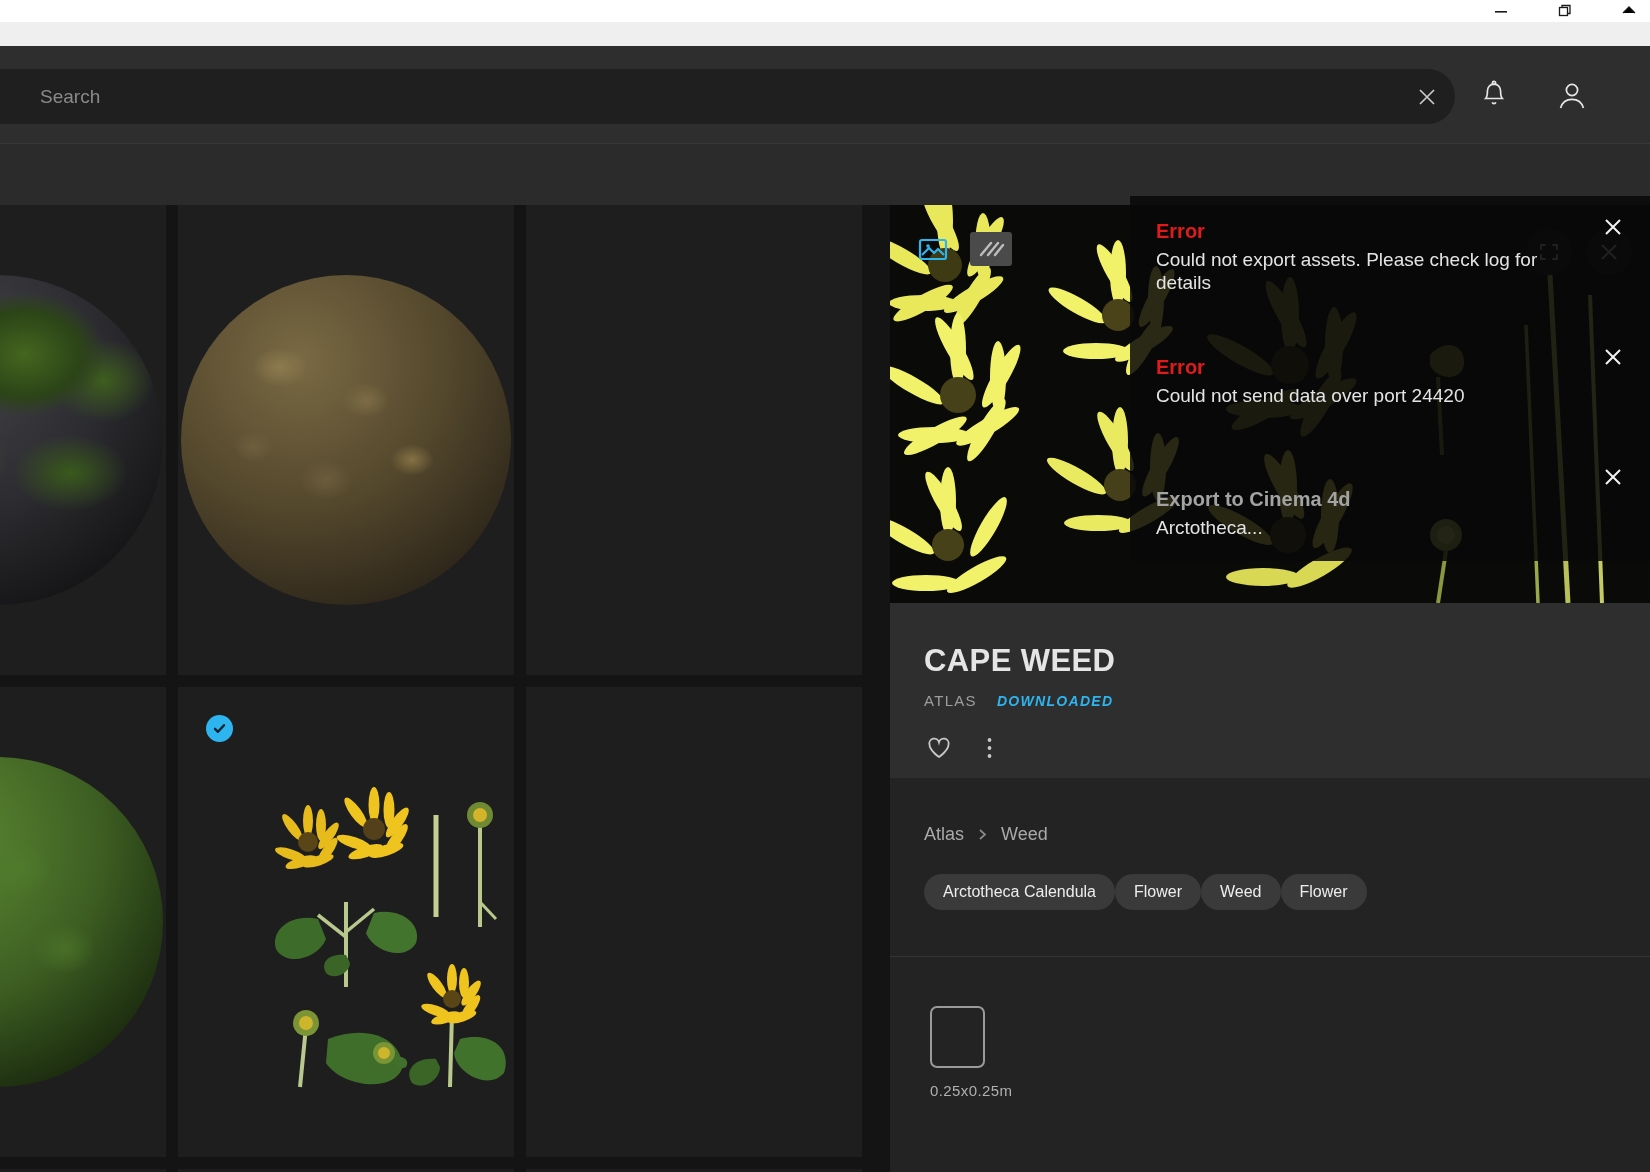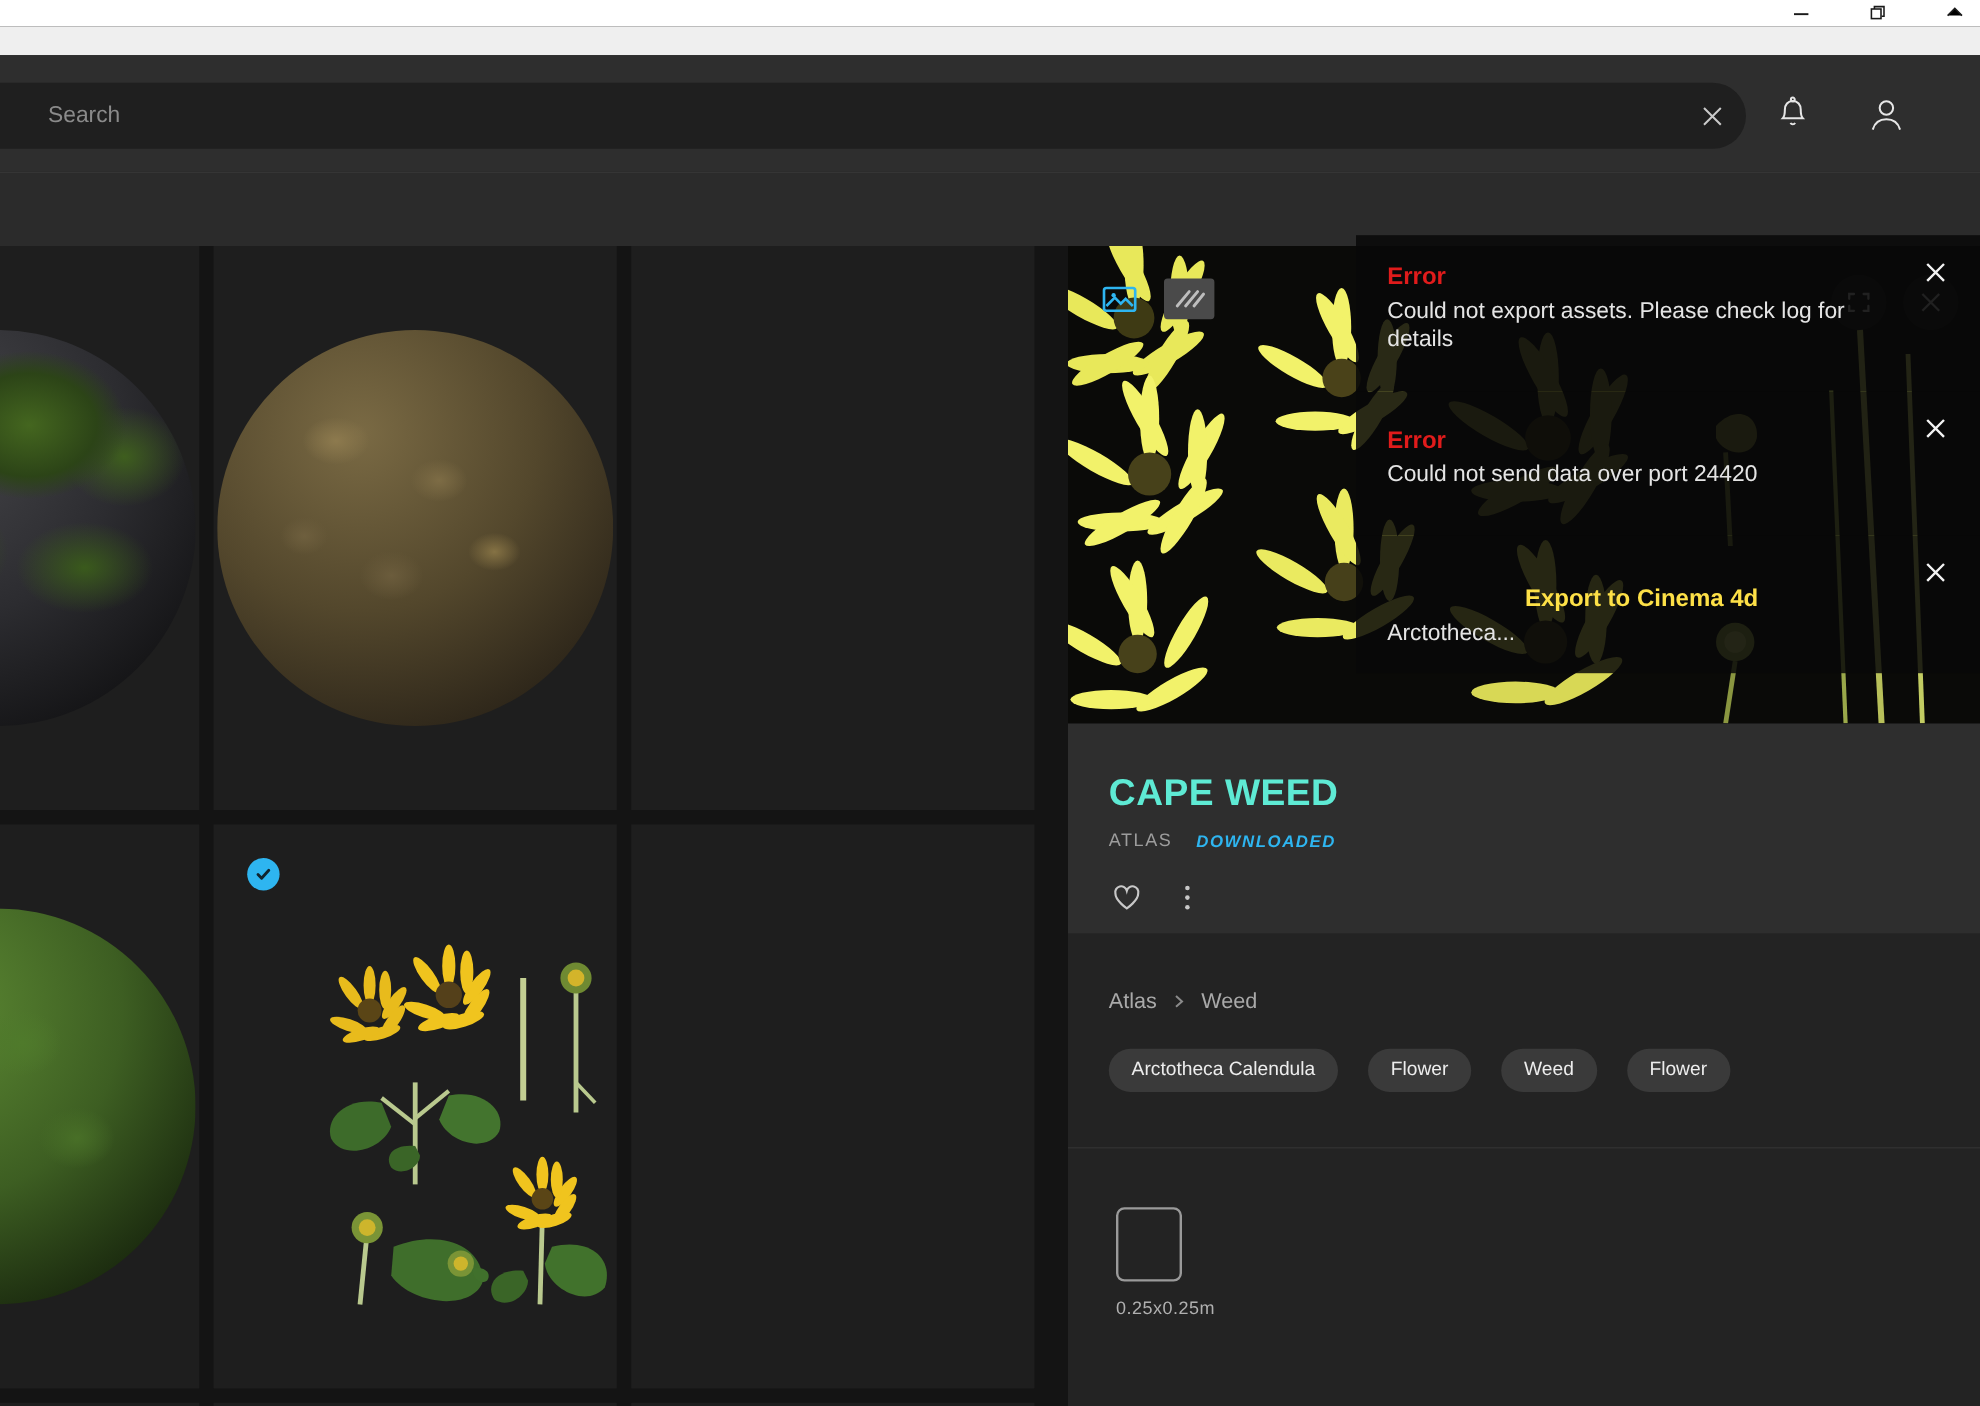--- a/index.html
+++ b/index.html
@@ -147,40 +147,40 @@
     width: 46px; height: 46px; border-radius: 50%;
     background: rgba(255,255,255,0.07); color: #b5b5b5;
     display: flex; align-items: center; justify-content: center;
   }
 
   .info-head {
     position: absolute; top: 398px; left: 0; width: 760px; height: 175px;
     background: #2e2e2e; padding: 40px 0 0 34px;
   }
   .asset-title {
-    font-size: 31px; font-weight: 700; color: #5eead4;
+    font-size: 31px; font-weight: 700; color: #e5e5e5;
     letter-spacing: 0.4px; font-stretch: condensed;
   }
   .meta-row { margin-top: 13px; display: flex; align-items: center; gap: 20px; }
   .meta-type { font-size: 15px; color: #9d9d9d; letter-spacing: 1.3px; }
   .meta-status { font-size: 14px; color: #2eb5f0; letter-spacing: 1.3px; font-weight: 600; font-style: italic; }
   .action-row { margin-top: 24px; display: flex; align-items: center; gap: 20px; }
   .act-icon { width: 30px; height: 30px; display: flex; align-items: center; justify-content: center; color: #c8c8c8; }
 
   .info-body {
     position: absolute; top: 573px; left: 0; width: 760px; height: 394px;
     background: #232323;
   }
   .breadcrumb {
     position: absolute; top: 46px; left: 34px;
     display: flex; align-items: center; gap: 12px;
     font-size: 18px; color: #a9a9a9;
   }
   .bc-sep { color: #8a8a8a; display: flex; align-items: center; }
-  .tags { position: absolute; top: 96px; left: 34px; display: flex; gap: 25px; }
+  .tags { position: absolute; top: 96px; left: 34px; display: flex; gap: 0; }
   .tag {
     background: #3a3a3a; color: #ededed; font-size: 16px;
     padding: 9px 19px; border-radius: 18px; white-space: nowrap;
   }
   .divider {
     position: absolute; top: 178px; left: 0; width: 760px; height: 1px; background: #343434;
   }
   .size-block { position: absolute; top: 228px; left: 40px; }
   .size-box {
     width: 55px; height: 62px; border: 2px solid #9a9a9a; border-radius: 7px;
@@ -190,21 +190,21 @@
   
   .toast-stack { position: absolute; top: 152px; right: 0; width: 520px; z-index: 50; margin-top: 44px; }
   .toast {
     position: relative; width: 520px;
     background: rgba(8,8,8,0.86);
     padding: 24px 70px 26px 26px;
   }
   .toast + .toast { margin-top: 0; }
   .toast-title { font-size: 20px; font-weight: 700; line-height: 1.15; }
   .toast-title.error { color: #e01b1b; }
-  .toast-title.info { color: #fde047; text-align: center; }
+  .toast-title.info { color: #a3a3a3; }
   .toast-msg { margin-top: 5px; font-size: 19px; color: #e4e4e4; line-height: 1.22; }
   .toast-close {
     position: absolute; top: 14px; right: 20px; width: 34px; height: 34px;
     display: flex; align-items: center; justify-content: center; color: #f2f2f2;
   }
   .toast.t1 { height: 130px; }
   .toast.t2 { height: 120px; padding-top: 30px; }
   .toast.t3 { height: 115px; padding-top: 42px; }
 </style>
 </head>

